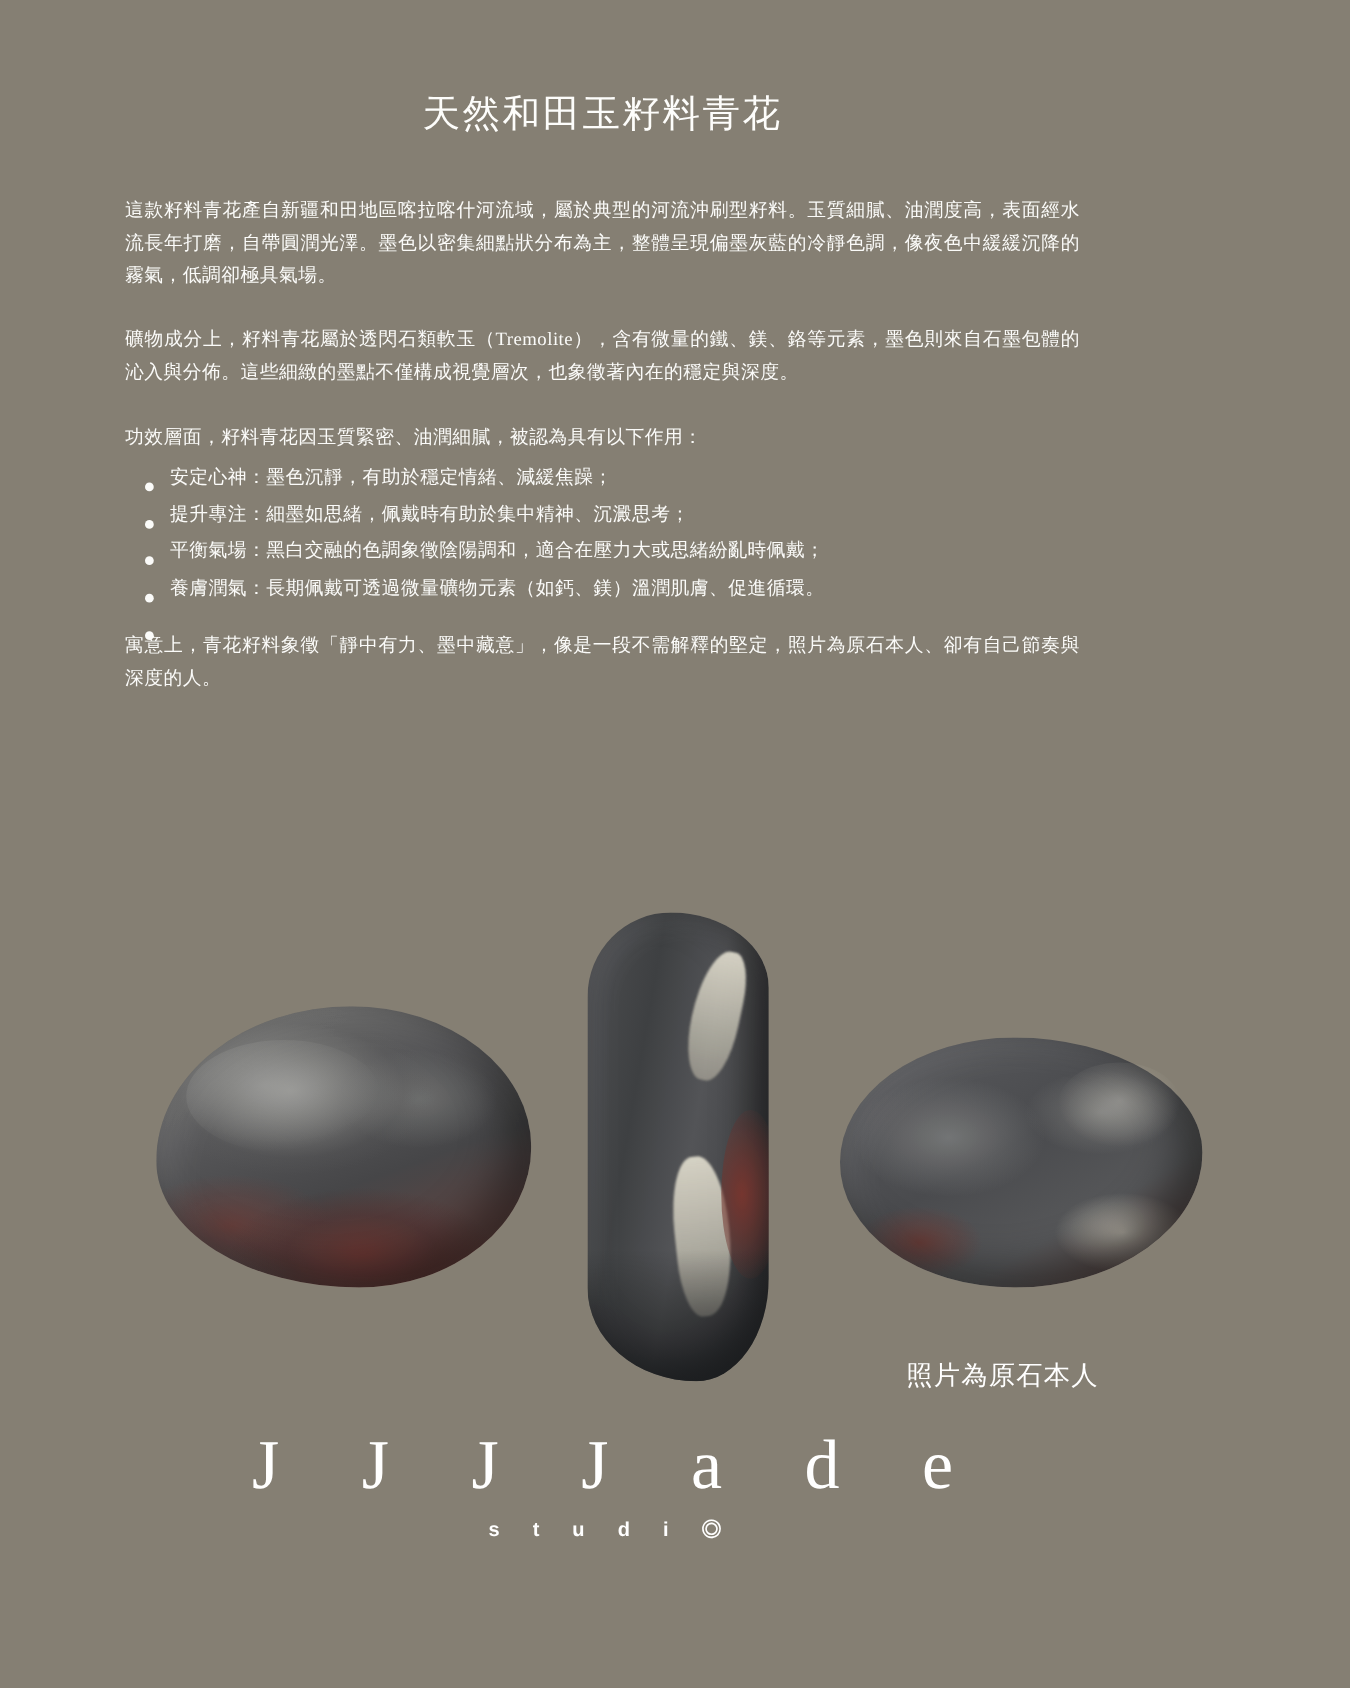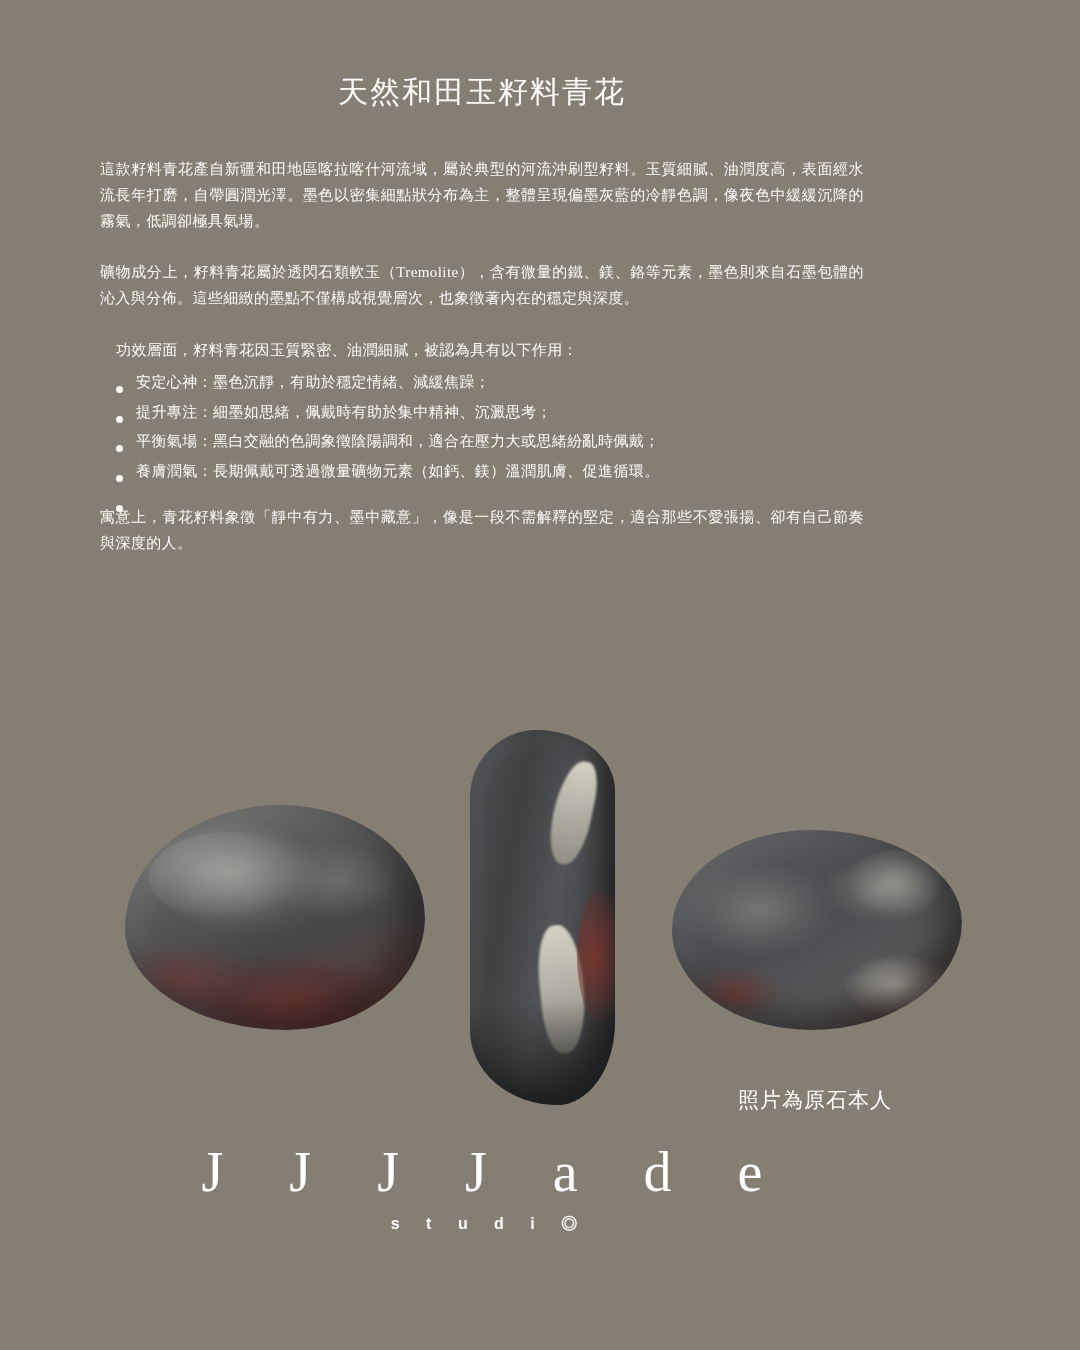--- a/index.html
+++ b/index.html
@@ -43,21 +43,20 @@
     line-height: 1.72;
     color: #fbfbf9;
     letter-spacing: 0.4px;
     text-align: justify;
   }
   .para {
     margin: 0 0 26px 0;
   }
   .para.tight {
     margin-bottom: 6px;
-    margin-left: 16px;
   }
   .bullet-list {
     margin: 0 0 4px 0;
     padding-left: 36px;
     list-style: none;
   }
   .bullet-list li {
     position: relative;
     margin: 4px 0 4px 0;
     line-height: 1.72;
@@ -190,21 +189,21 @@
     top: 10%;
     width: 34%;
     height: 34%;
     border-radius: 50%;
     background: radial-gradient(ellipse at 50% 45%, rgba(205,202,190,0.4) 0%, rgba(205,202,190,0) 70%);
   }
 
   
   .photo-caption {
     position: absolute;
-    right: 72px;
+    right: 85px;
     top: 1086px;
     font-size: 21px;
     color: #ffffff;
     letter-spacing: 1px;
   }
 
   
   .brand {
     position: absolute;
     left: 0;
@@ -246,21 +245,21 @@
     <p class="para tight">功效層面，籽料青花因玉質緊密、油潤細膩，被認為具有以下作用：</p>
 
     <ul class="bullet-list">
       <li>安定心神：墨色沉靜，有助於穩定情緒、減緩焦躁；</li>
       <li>提升專注：細墨如思緒，佩戴時有助於集中精神、沉澱思考；</li>
       <li>平衡氣場：黑白交融的色調象徵陰陽調和，適合在壓力大或思緒紛亂時佩戴；</li>
       <li>養膚潤氣：長期佩戴可透過微量礦物元素（如鈣、鎂）溫潤肌膚、促進循環。</li>
       <li></li>
     </ul>
 
-    <p class="para closing">寓意上，青花籽料象徵「靜中有力、墨中藏意」，像是一段不需解釋的堅定，適合那些不愛張揚、卻有自己節奏與深度的人。</p>
+    <p class="para closing">寓意上，青花籽料象徵「靜中有力、墨中藏意」，像是一段不需解釋的堅定，照片為原石本人、卻有自己節奏與深度的人。</p>
 
   </div>
 
   <div class="stones">
     <div class="stone stone-left"></div>
 
     <div class="stone stone-mid">
       <span class="vein vein-1"></span>
       <span class="vein vein-2"></span>
       <span class="red"></span>

